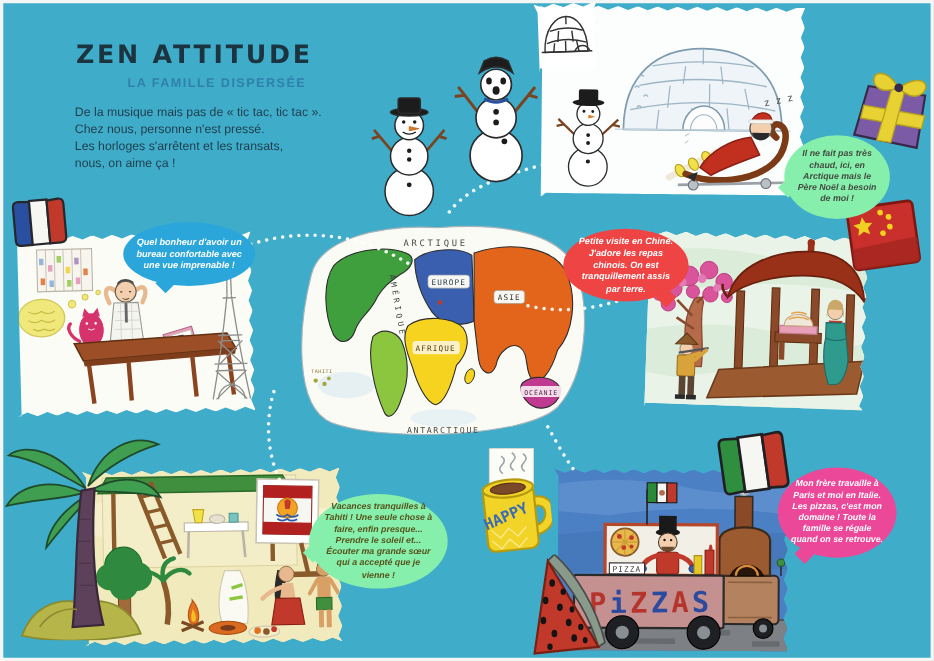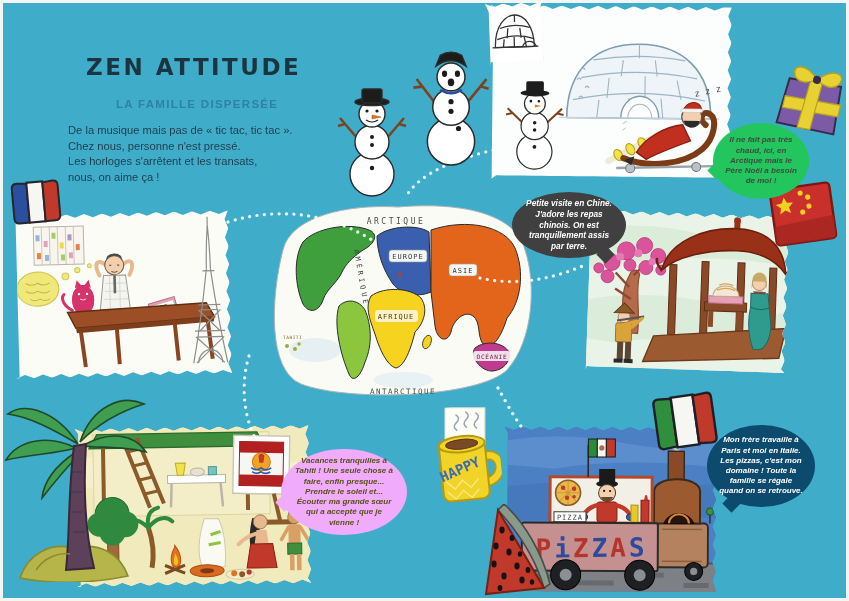--- a/index.html
+++ b/index.html
@@ -6,21 +6,21 @@
   .page{
     position:relative; width:849px; height:601px; overflow:hidden;
     background:#3fadca;
     box-shadow:inset 0 0 0 3px #f4f6f6;
     font-family:"Liberation Sans", sans-serif;
   }
   .abs{position:absolute;}
   
   .header{left:68px; top:36px; width:268px; z-index:12;}
   .title{font-family:"DejaVu Sans",sans-serif; font-size:23px; font-weight:700;
-    letter-spacing:2.5px; color:#1c3440; margin:18px;}
+    letter-spacing:2.5px; color:#1c3440; margin:1px;}
   .subtitle{margin-top:7px; font-size:11.5px; font-weight:700; letter-spacing:1.3px;
     color:#2f80ab; text-transform:uppercase;margin-left:48px;}
   .para{margin-top:13px; font-size:11.2px; line-height:1.4; color:#1f3d4c;
     white-space:pre-line;}
   
   .card{box-shadow:2px 3px 6px rgba(0,0,0,.18);}
   .card svg{display:block;}
   .paris-card   {left:14px;  top:213px; width:216px; height:163px; background:#fcfcf7; transform:rotate(-1.5deg); z-index:20;}
   .igloo-card   {left:489px; top:6px;   width:242px; height:174px; background:#fcfdfd; transform:rotate(.6deg);  z-index:20;}
   .igloo-inset  {left:486px; top:3px;   width:57px;  height:62px;  background:#ffffff; transform:rotate(-2deg);  z-index:26;}
@@ -30,27 +30,27 @@
   
   .art{z-index:32;}
   
   .bubble{z-index:50; border-radius:50%; display:flex; align-items:center; justify-content:center;
     text-align:center; font-style:italic; font-weight:700; padding:10px 12px; box-sizing:border-box;
     font-size:8.3px; line-height:1.28;}
   .bubble::after{content:''; position:absolute; width:13px; height:13px; background:inherit;
     transform:rotate(45deg); z-index:-1;}
   .b-paris {left:112px; top:202px; width:120px; height:58px; background:#2aa6db; color:#fff;}
   .b-paris::after{bottom:-4px; left:32px;}
-  .b-arctique{left:713px; top:123px; width:96px; height:76px; background:#22c55e; color:#434a40; font-size:8px;}
+  .b-arctique{left:713px; top:123px; width:96px; height:76px; background:#86efac; color:#434a40; font-size:8px;}
   .b-arctique::after{left:-3px; bottom:22px;}
-  .b-chine {left:512px; top:192px; width:114px; height:66px; background:#404040; color:#fff;}
+  .b-chine {left:512px; top:208px; width:114px; height:66px; background:#ef4444; color:#fff;}
   .b-chine::after{right:14px; bottom:-3px;}
-  .b-tahiti{left:281px; top:449px; width:126px; height:86px; background:#f0abfc; color:#57511a; font-size:8px;}
+  .b-tahiti{left:281px; top:449px; width:126px; height:86px; background:#86efac; color:#57511a; font-size:8px;}
   .b-tahiti::after{left:-3px; bottom:26px;}
-  .b-italie{left:707px; top:425px; width:108px; height:82px; background:#0c4a6e; color:#fff; font-size:8px;}
+  .b-italie{left:707px; top:425px; width:108px; height:82px; background:#ec4899; color:#fff; font-size:8px;}
   .b-italie::after{left:18px; bottom:-3px;}
   
   .connectors{left:0; top:0; z-index:25; pointer-events:none;}
   text{font-family:"DejaVu Sans Mono", monospace;}
 </style>
 </head>
 <body>
 
 <div class="page">
 
@@ -564,20 +564,23 @@
         <ellipse cx="28" cy="72" rx="2.6" ry="3.4"></ellipse>
         <ellipse cx="46" cy="76" rx="2.6" ry="3.4"></ellipse>
         <ellipse cx="36" cy="34" rx="2.4" ry="3"></ellipse>
         <ellipse cx="52" cy="66" rx="2.4" ry="3"></ellipse>
         <ellipse cx="24" cy="84" rx="2.4" ry="3"></ellipse>
         <ellipse cx="44" cy="50" rx="2.2" ry="2.8"></ellipse>
         <ellipse cx="56" cy="78" rx="2.2" ry="2.8"></ellipse>
     </g>
   </svg>
 
+  <div class="abs bubble b-paris">
+      <span>Quel bonheur d'avoir un bureau confortable avec une vue imprenable !</span>
+    </div>
   <div class="abs bubble b-arctique">
       <span>Il ne fait pas très chaud, ici, en Arctique mais le Père Noël a besoin de moi !</span>
     </div>
   <div class="abs bubble b-chine">
       <span>Petite visite en Chine. J'adore les repas chinois. On est tranquillement assis par terre.</span>
     </div>
   <div class="abs bubble b-tahiti">
       <span>Vacances tranquilles à Tahiti ! Une seule chose à faire, enfin presque... Prendre le soleil et... Écouter ma grande sœur qui a accepté que je vienne !</span>
     </div>
   <div class="abs bubble b-italie">

